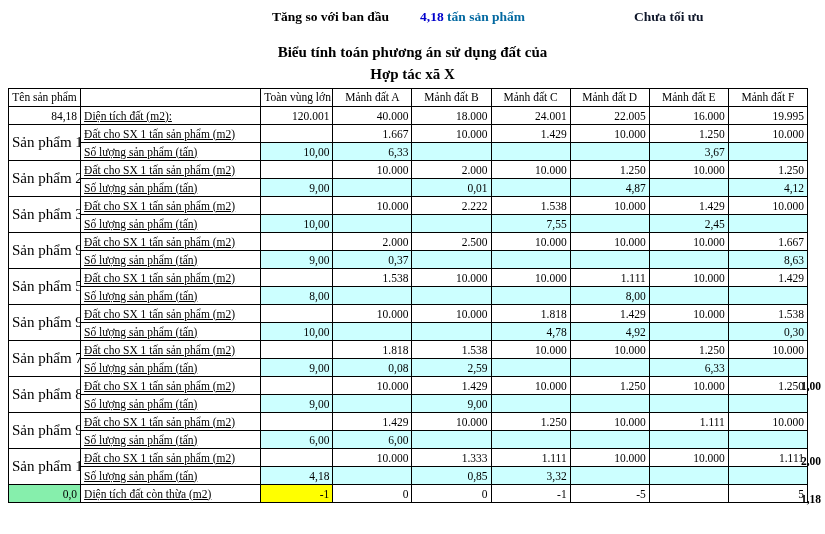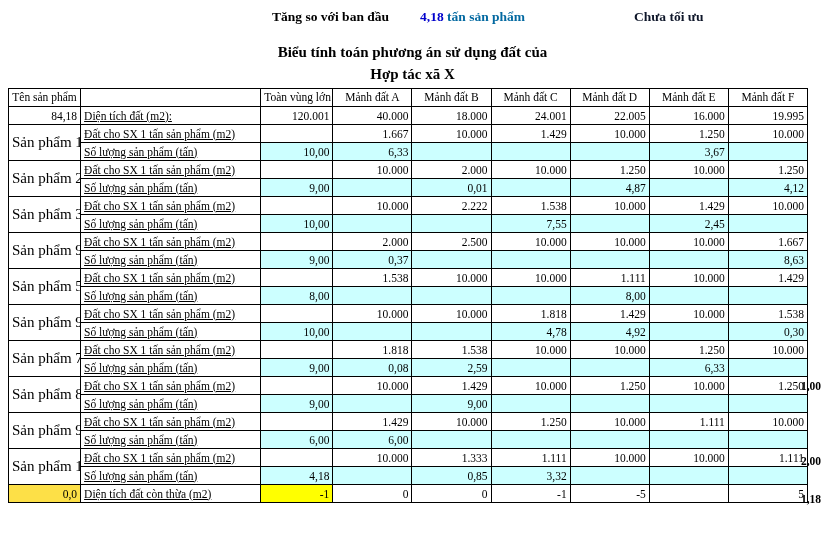--- a/index.html
+++ b/index.html
@@ -98,21 +98,21 @@
     height: 38px;
     line-height: 1.15;
   }
 
   .num { text-align: right; font-weight: bold; }
   .num-plain { text-align: right; }
   .desc { text-align: left; text-decoration: underline; }
 
   
   .cell-cyan { background: #ccffff; }
-  .cell-pink { background: #fde047; }
+  .cell-pink { background: #86efac; }
   .cell-yellow { background: #ffff00; }
 
   .prodname {
     text-align: center;
     vertical-align: middle;
     font-size: 15px;
   }
 
   
   .side-num {

